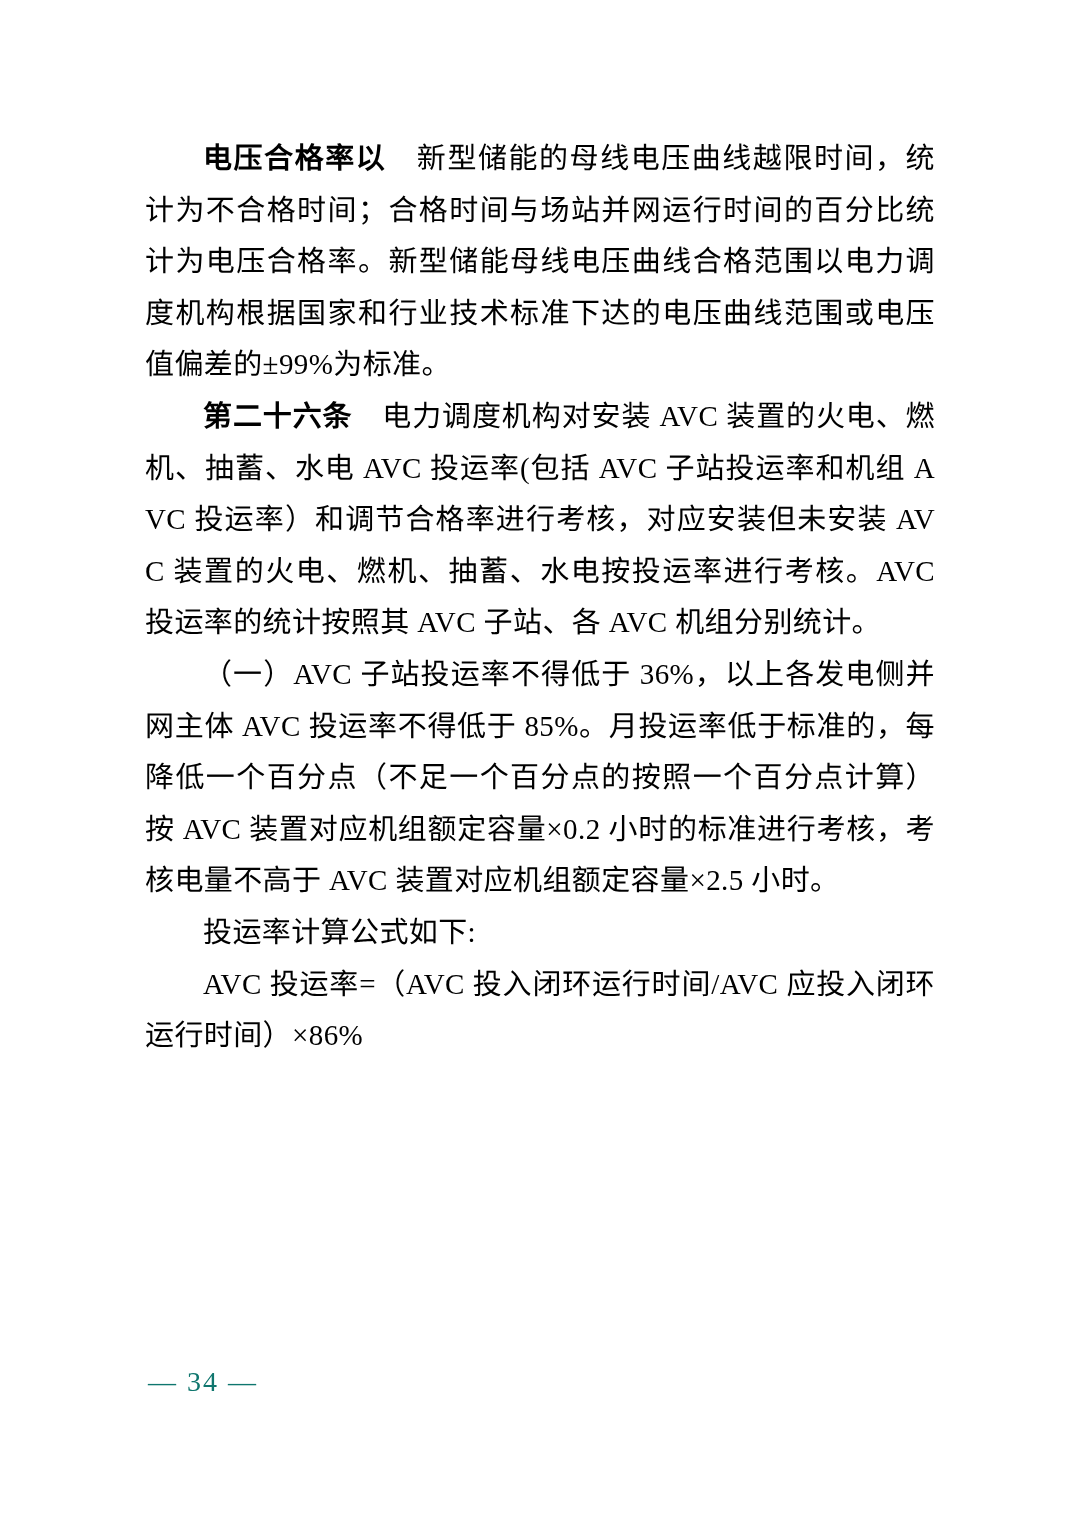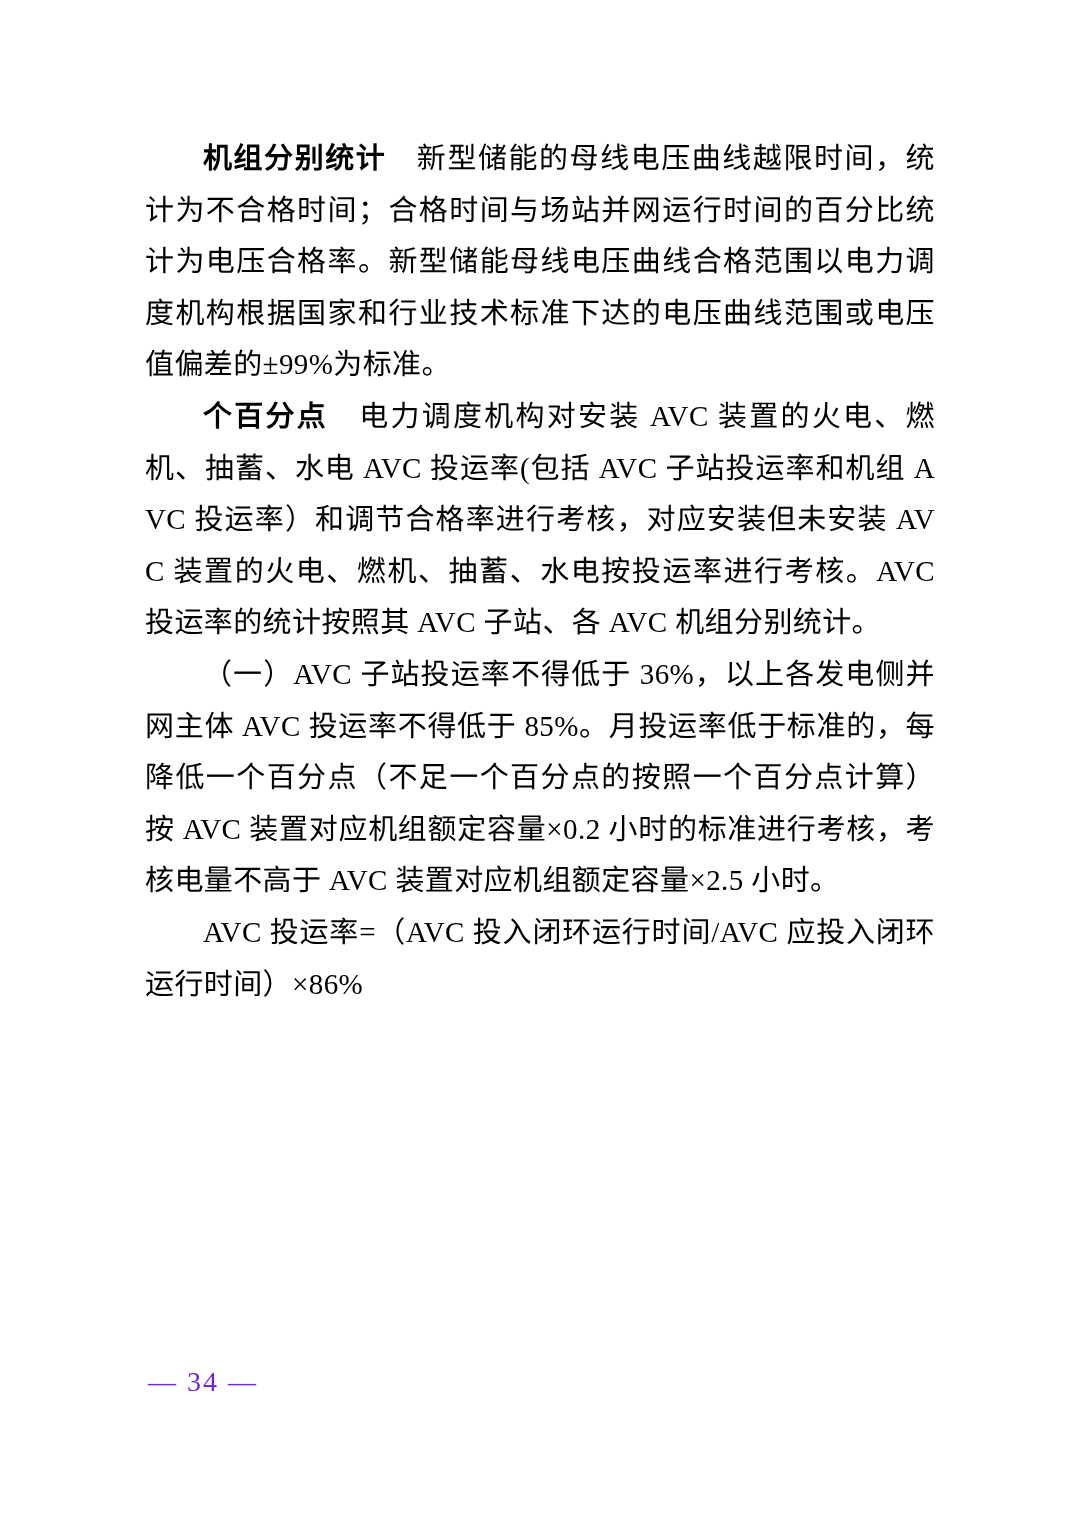--- a/index.html
+++ b/index.html
@@ -35,28 +35,29 @@
   .para .lead {
     font-weight: 700;
     font-family: "Liberation Sans", "DejaVu Sans", sans-serif;
   }
   .page-number {
     position: absolute;
     left: 148px;
     top: 1366px;
     font-family: "Liberation Serif", "DejaVu Serif", serif;
     font-size: 28px;
-    color: #6d28d9;
+    color: #0f766e;
     letter-spacing: 2px;
   }
 </style>
 </head>
 <body>
 
 <div class="page">
   <div class="content">
-    <p class="para"><span class="lead">机组分别统计</span><span>　新型储能的母线电压曲线越限时间，统计为不合格时间；合格时间与场站并网运行时间的百分比统计为电压合格率。新型储能母线电压曲线合格范围以电力调度机构根据国家和行业技术标准下达的电压曲线范围或电压值偏差的±99%为标准。</span></p>
-    <p class="para"><span class="lead">个百分点</span><span>　电力调度机构对安装 AVC 装置的火电、燃机、抽蓄、水电 AVC 投运率(包括 AVC 子站投运率和机组 AVC 投运率）和调节合格率进行考核，对应安装但未安装 AVC 装置的火电、燃机、抽蓄、水电按投运率进行考核。AVC 投运率的统计按照其 AVC 子站、各 AVC 机组分别统计。</span></p>
+    <p class="para"><span class="lead">电压合格率以</span><span>　新型储能的母线电压曲线越限时间，统计为不合格时间；合格时间与场站并网运行时间的百分比统计为电压合格率。新型储能母线电压曲线合格范围以电力调度机构根据国家和行业技术标准下达的电压曲线范围或电压值偏差的±99%为标准。</span></p>
+    <p class="para"><span class="lead">第二十六条</span><span>　电力调度机构对安装 AVC 装置的火电、燃机、抽蓄、水电 AVC 投运率(包括 AVC 子站投运率和机组 AVC 投运率）和调节合格率进行考核，对应安装但未安装 AVC 装置的火电、燃机、抽蓄、水电按投运率进行考核。AVC 投运率的统计按照其 AVC 子站、各 AVC 机组分别统计。</span></p>
     <p class="para"><span>（一）AVC 子站投运率不得低于 36%，以上各发电侧并网主体 AVC 投运率不得低于 85%。月投运率低于标准的，每降低一个百分点（不足一个百分点的按照一个百分点计算）按 AVC 装置对应机组额定容量×0.2 小时的标准进行考核，考核电量不高于 AVC 装置对应机组额定容量×2.5 小时。</span></p>
+    <p class="para"><span>投运率计算公式如下:</span></p>
     <p class="para"><span>AVC 投运率=（AVC 投入闭环运行时间/AVC 应投入闭环运行时间）×86%</span></p>
   </div>
   <div class="page-number">— 34 —</div>
 </div>
 
 </body></html>

